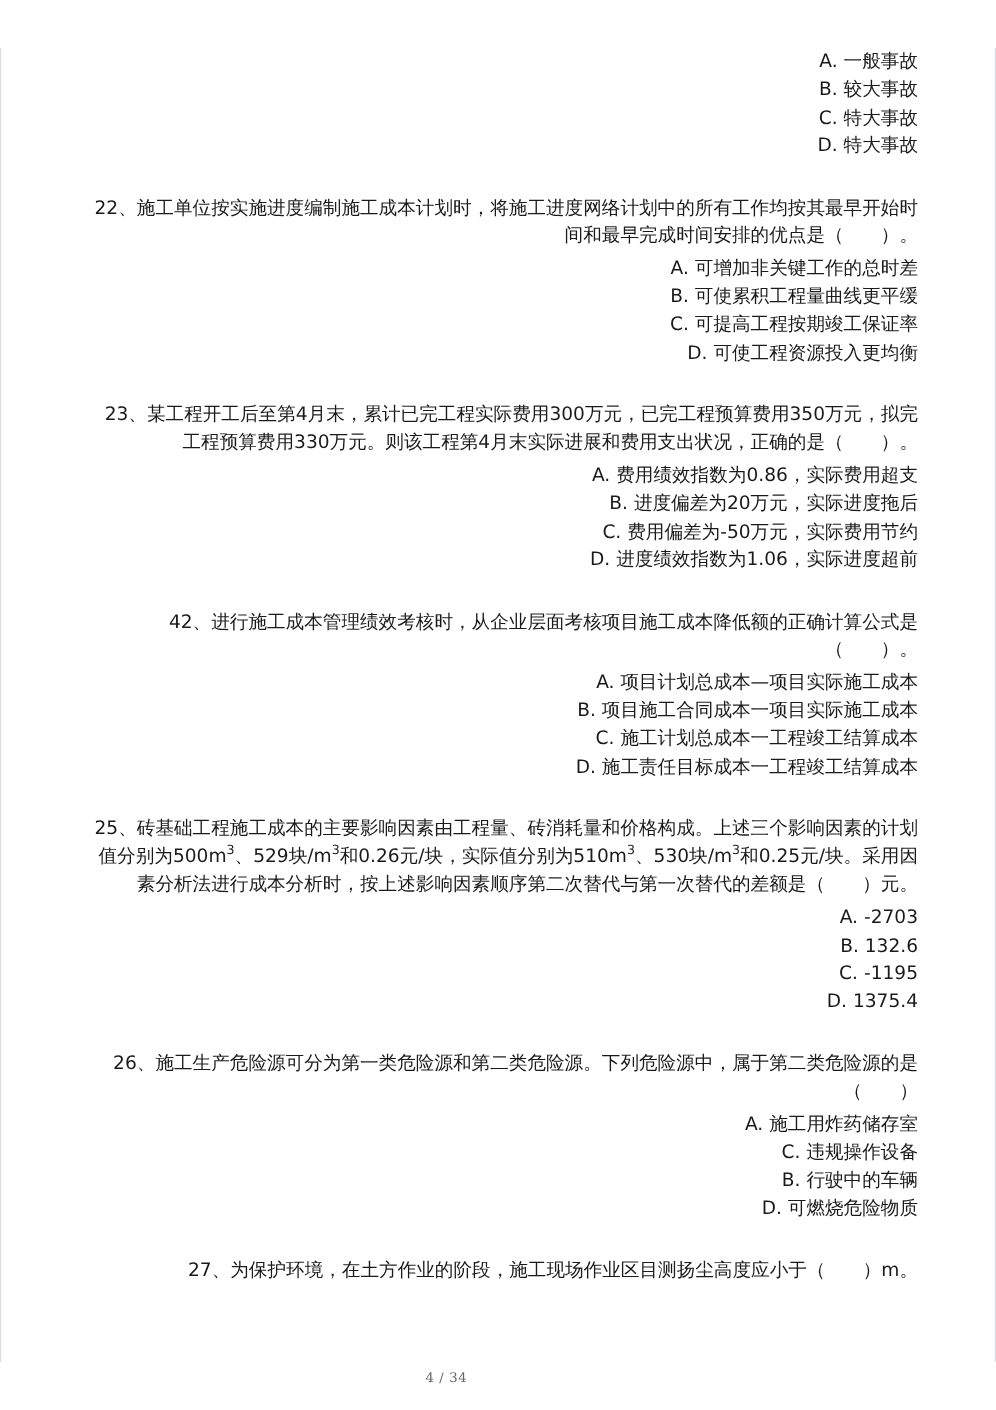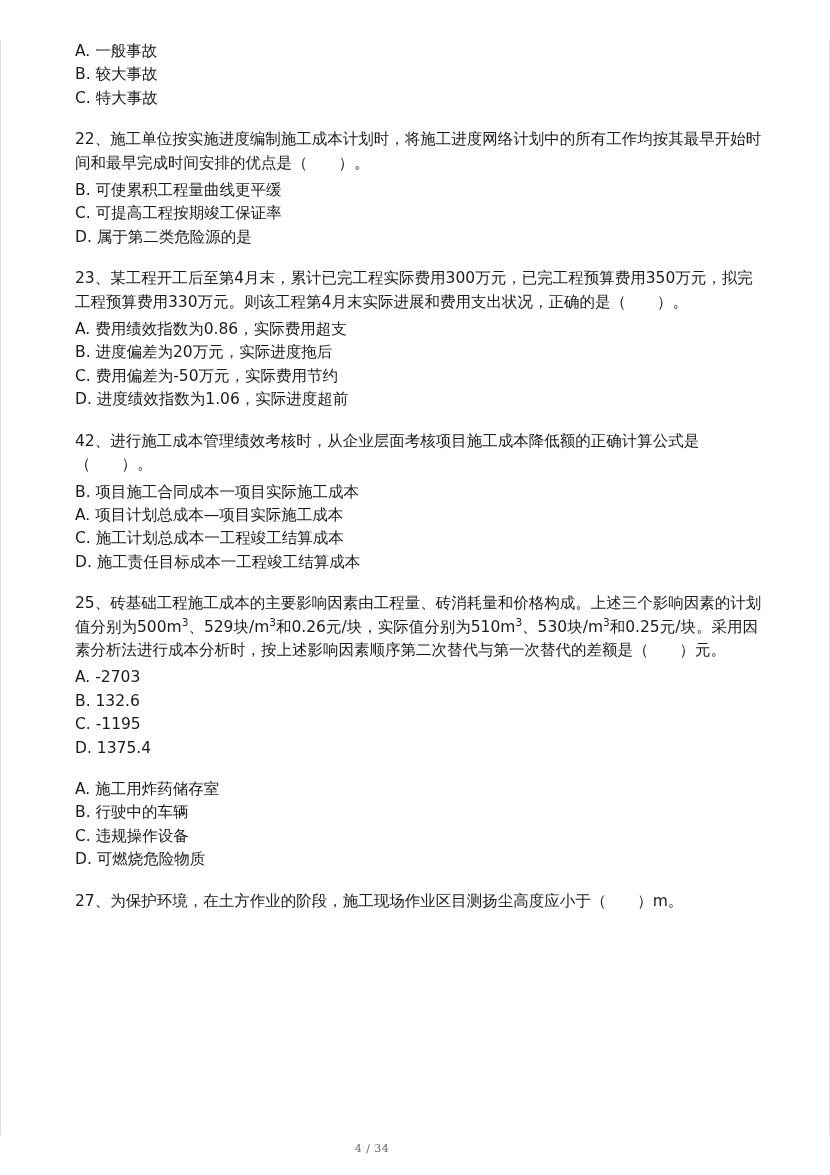--- a/index.html
+++ b/index.html
@@ -31,31 +31,32 @@
     height: 1095px;
     background: #dcdce4;
   }
   .content {
     position: absolute;
     left: 75px;
     top: 40px;
     width: 690px;
     font-size: 15.5px;
     line-height: 23.4px;
+    text-align: right;
   }
   .options-block {
     margin: 0;
     padding: 0;
   }
   .opt {
     margin: 0;
     white-space: nowrap;
   }
   .question {
-    margin-top: 18px;
+    margin-top: 28px;
   }
   .q-stem {
     margin: 0 0 4px 0;
   }
   sup {
     font-size: 10.5px;
     line-height: 0;
     vertical-align: 6px;
   }
   .footer {
@@ -75,57 +76,60 @@
 
 <div class="page-edge-left"></div>
 <div class="page-edge-right"></div>
 
 <div class="content">
 
   <div class="options-block">
     <p class="opt"><span>A.</span> <span>一般事故</span></p>
     <p class="opt"><span>B.</span> <span>较大事故</span></p>
     <p class="opt"><span>C.</span> <span>特大事故</span></p>
+    <p class="opt"><span>D.</span> <span>特大事故</span></p>
   </div>
 
   <div class="question">
     <p class="q-stem">22、施工单位按实施进度编制施工成本计划时，将施工进度网络计划中的所有工作均按其最早开始时间和最早完成时间安排的优点是（　　）。</p>
+    <p class="opt"><span>A.</span> <span>可增加非关键工作的总时差</span></p>
     <p class="opt"><span>B.</span> <span>可使累积工程量曲线更平缓</span></p>
     <p class="opt"><span>C.</span> <span>可提高工程按期竣工保证率</span></p>
-    <p class="opt"><span>D.</span> <span>属于第二类危险源的是</span></p>
+    <p class="opt"><span>D.</span> <span>可使工程资源投入更均衡</span></p>
   </div>
 
   <div class="question">
     <p class="q-stem">23、某工程开工后至第4月末，累计已完工程实际费用300万元，已完工程预算费用350万元，拟完工程预算费用330万元。则该工程第4月末实际进展和费用支出状况，正确的是（　　）。</p>
     <p class="opt"><span>A.</span> <span>费用绩效指数为0.86，实际费用超支</span></p>
     <p class="opt"><span>B.</span> <span>进度偏差为20万元，实际进度拖后</span></p>
     <p class="opt"><span>C.</span> <span>费用偏差为-50万元，实际费用节约</span></p>
     <p class="opt"><span>D.</span> <span>进度绩效指数为1.06，实际进度超前</span></p>
   </div>
 
   <div class="question">
     <p class="q-stem">42、进行施工成本管理绩效考核时，从企业层面考核项目施工成本降低额的正确计算公式是（　　）。</p>
+    <p class="opt"><span>A.</span> <span>项目计划总成本—项目实际施工成本</span></p>
     <p class="opt"><span>B.</span> <span>项目施工合同成本一项目实际施工成本</span></p>
-    <p class="opt"><span>A.</span> <span>项目计划总成本—项目实际施工成本</span></p>
     <p class="opt"><span>C.</span> <span>施工计划总成本一工程竣工结算成本</span></p>
     <p class="opt"><span>D.</span> <span>施工责任目标成本一工程竣工结算成本</span></p>
   </div>
 
   <div class="question">
     <p class="q-stem"><span>25、砖基础工程施工成本的主要影响因素由工程量、砖消耗量和价格构成。上述三个影响因素的计划值分别为500m</span><sup>3</sup><span>、529块/m</span><sup>3</sup><span>和0.26元/块，实际值分别为510m</span><sup>3</sup><span>、530块/m</span><sup>3</sup><span>和0.25元/块。采用因素分析法进行成本分析时，按上述影响因素顺序第二次替代与第一次替代的差额是（　　）元。</span></p>
     <p class="opt"><span>A.</span> <span>-2703</span></p>
     <p class="opt"><span>B.</span> <span>132.6</span></p>
     <p class="opt"><span>C.</span> <span>-1195</span></p>
     <p class="opt"><span>D.</span> <span>1375.4</span></p>
   </div>
 
   <div class="question">
+    <p class="q-stem">26、施工生产危险源可分为第一类危险源和第二类危险源。下列危险源中，属于第二类危险源的是（　　）</p>
     <p class="opt"><span>A.</span> <span>施工用炸药储存室</span></p>
+    <p class="opt"><span>C.</span> <span>违规操作设备</span></p>
     <p class="opt"><span>B.</span> <span>行驶中的车辆</span></p>
-    <p class="opt"><span>C.</span> <span>违规操作设备</span></p>
     <p class="opt"><span>D.</span> <span>可燃烧危险物质</span></p>
   </div>
 
   <div class="question">
     <p class="q-stem">27、为保护环境，在土方作业的阶段，施工现场作业区目测扬尘高度应小于（　　）m。</p>
   </div>
 
 </div>
 
 <div class="footer">4 / 34</div>

